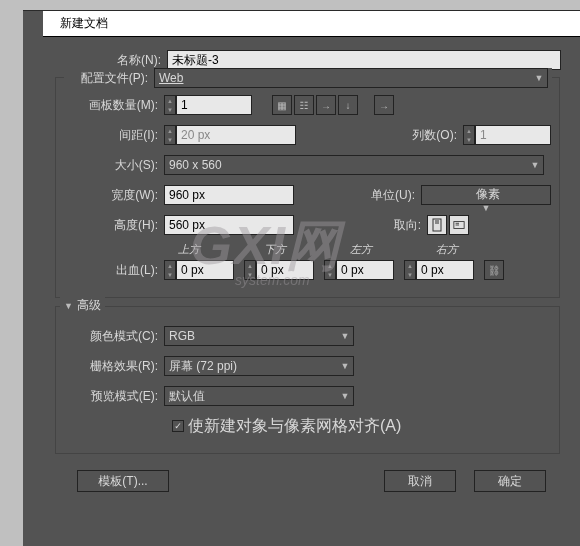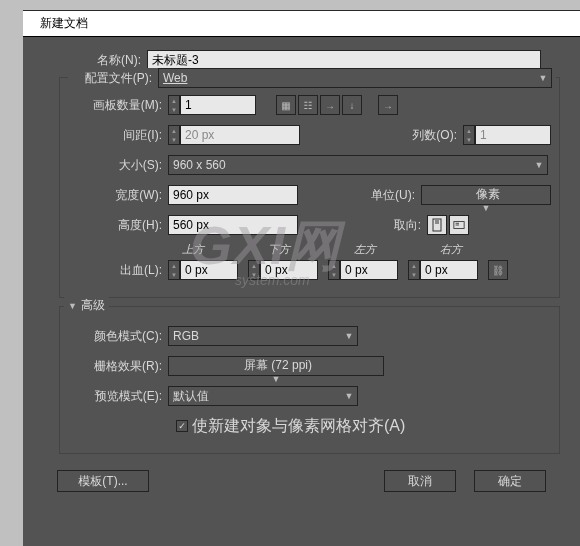--- a/index.html
+++ b/index.html
@@ -1,30 +1,30 @@
 <!DOCTYPE html>
 <html><head>
 <meta charset="utf-8">
 <style>
 * { box-sizing: border-box; margin: 0; padding: 0; font-family: "Microsoft YaHei", SimSun, sans-serif; }
 body { background: #c0c0c0; width: 580px; height: 546px; overflow: hidden; position: relative; }
-.win { position: absolute; left: 23px; top: 10px; right: 0; bottom: 0; background: #535353; border-top: 1px solid #2a2a2a; }
+.win { position: absolute; left: 23px; top: 10px; right: 0; bottom: 0; background: #535353; border-top: 1px solid #2a2a2a; padding-left: 20px; }
 .titlebar { background: #fff; height: 26px; padding: 4px 17px; font-size: 12px; color: #000; border-bottom: 1px solid #000; }
 .body { background: #535353; padding: 10px 4px 0 4px; }
 .rowline { display: flex; align-items: center; height: 26px; margin-bottom: 4px; }
 .lbl { color: #d8d8d8; font-size: 12px; width: 100px; text-align: right; padding-right: 6px; }
 .lbl2 { color: #d8d8d8; font-size: 12px; text-align: right; padding-right: 6px; }
 .txt { height: 20px; background: #e8e8e8; border: 1px solid #222; font-size: 12px; padding: 0 4px; color: #000; }
 .txt.dim { color: #888; }
 .sel { height: 20px; background: #535353; border: 1px solid #222; font-size: 12px; color: #d8d8d8; display: inline-flex; align-items: center; justify-content: space-between; }
 .sel span.tri { width: 16px; text-align: center; font-size: 9px; color: #bbb; }
 .btnico { width: 20px; height: 20px; background: #535353; border: 1px solid #222; display: inline-flex; align-items: center; justify-content: center; font-size: 10px; color: #bbb; }
 .spinbtn { width: 12px; height: 20px; background: #535353; border: 1px solid #222; display: flex; flex-direction: column; }
 .spinbtn div { flex: 1; display: flex; align-items: center; justify-content: center; font-size: 6px; color: #999; }
-.group { border: 1px solid #444; margin: 2px 16px 8px 32px; padding: 10px 8px 10px 8px; position: relative; }
+.group { border: 1px solid #444; margin: 2px 16px 8px 8px; padding: 10px 8px 10px 8px; position: relative; }
 .grouplabel { position: absolute; top: -10px; left: 8px; background: #535353; padding: 0 4px; display: flex; align-items: center; }
 .bigbtn { height: 22px; background: #535353; border: 1px solid #222; color: #d8d8d8; font-size: 12px; display: inline-flex; align-items: center; justify-content: center; }
 .btm { display: flex; justify-content: space-between; padding: 8px 30px 0 30px; }
 .wm { position: absolute; pointer-events: none; font-size: 54px; font-weight: 600; color: rgba(158,153,158,0.45); left: 190px; top: 210px; font-style: italic; letter-spacing: 1px; }
 .wm2 { position: absolute; pointer-events: none; font-size: 14px; color: rgba(158,153,158,0.45); left: 235px; top: 272px; font-style: italic; }
 .chk { width: 12px; height: 12px; background: #535353; border: 1px solid #222; display: inline-flex; align-items: center; justify-content: center; font-size: 9px; color: #ddd; margin-right: 4px; }
 .tri-down { font-size: 9px; color: #bbb; margin-right: 4px; }
 .orient { width: 20px; height: 20px; background: #e0e0e0; border: 1px solid #222; display: inline-flex; align-items: center; justify-content: center; }
 .orient svg { width: 12px; height: 14px; }
 </style>
@@ -166,21 +166,21 @@
 
       <div class="rowline" style="margin-top:6px;">
         <div class="lbl">颜色模式(C):</div>
         <div class="sel" style="width:190px;">
           <span style="padding-left:4px;">RGB</span>
           <span class="tri">▼</span>
         </div>
       </div>
       <div class="rowline">
         <div class="lbl">栅格效果(R):</div>
-        <div class="sel" style="width:216px;flex-direction:column;">
+        <div class="sel" style="width:190px;">
           <span style="padding-left:4px;">屏幕 (72 ppi)</span>
           <span class="tri">▼</span>
         </div>
       </div>
       <div class="rowline">
         <div class="lbl">预览模式(E):</div>
         <div class="sel" style="width:190px;">
           <span style="padding-left:4px;">默认值</span>
           <span class="tri">▼</span>
         </div>

